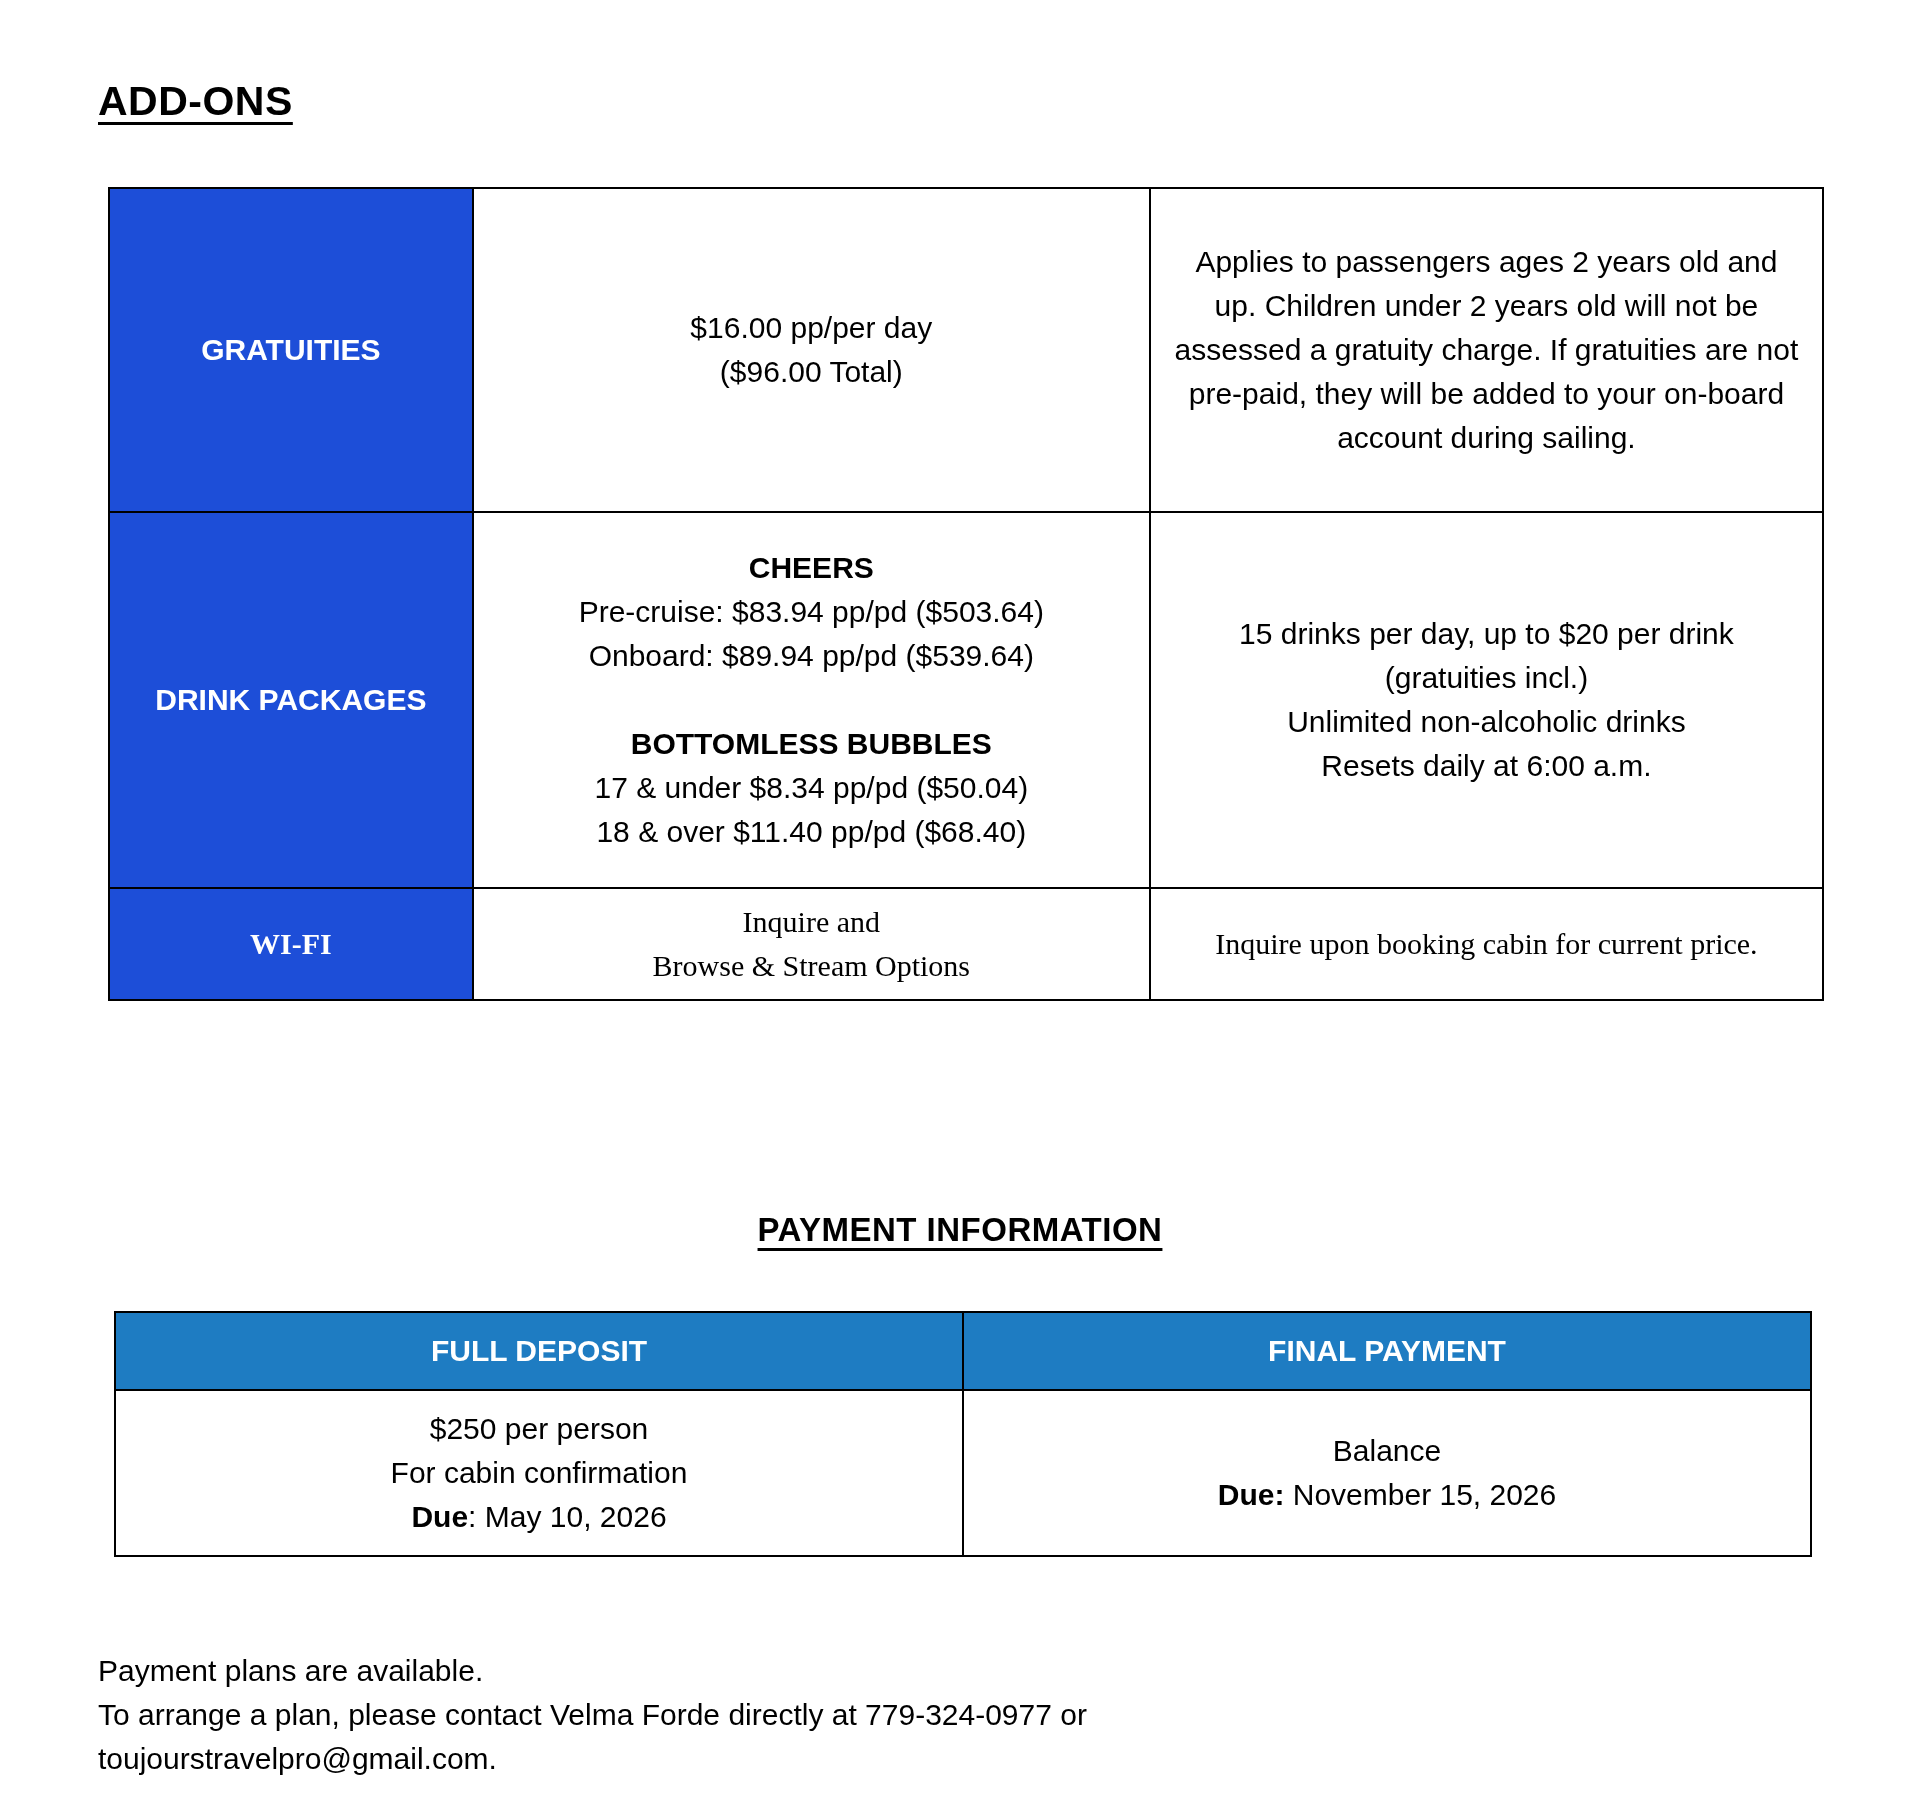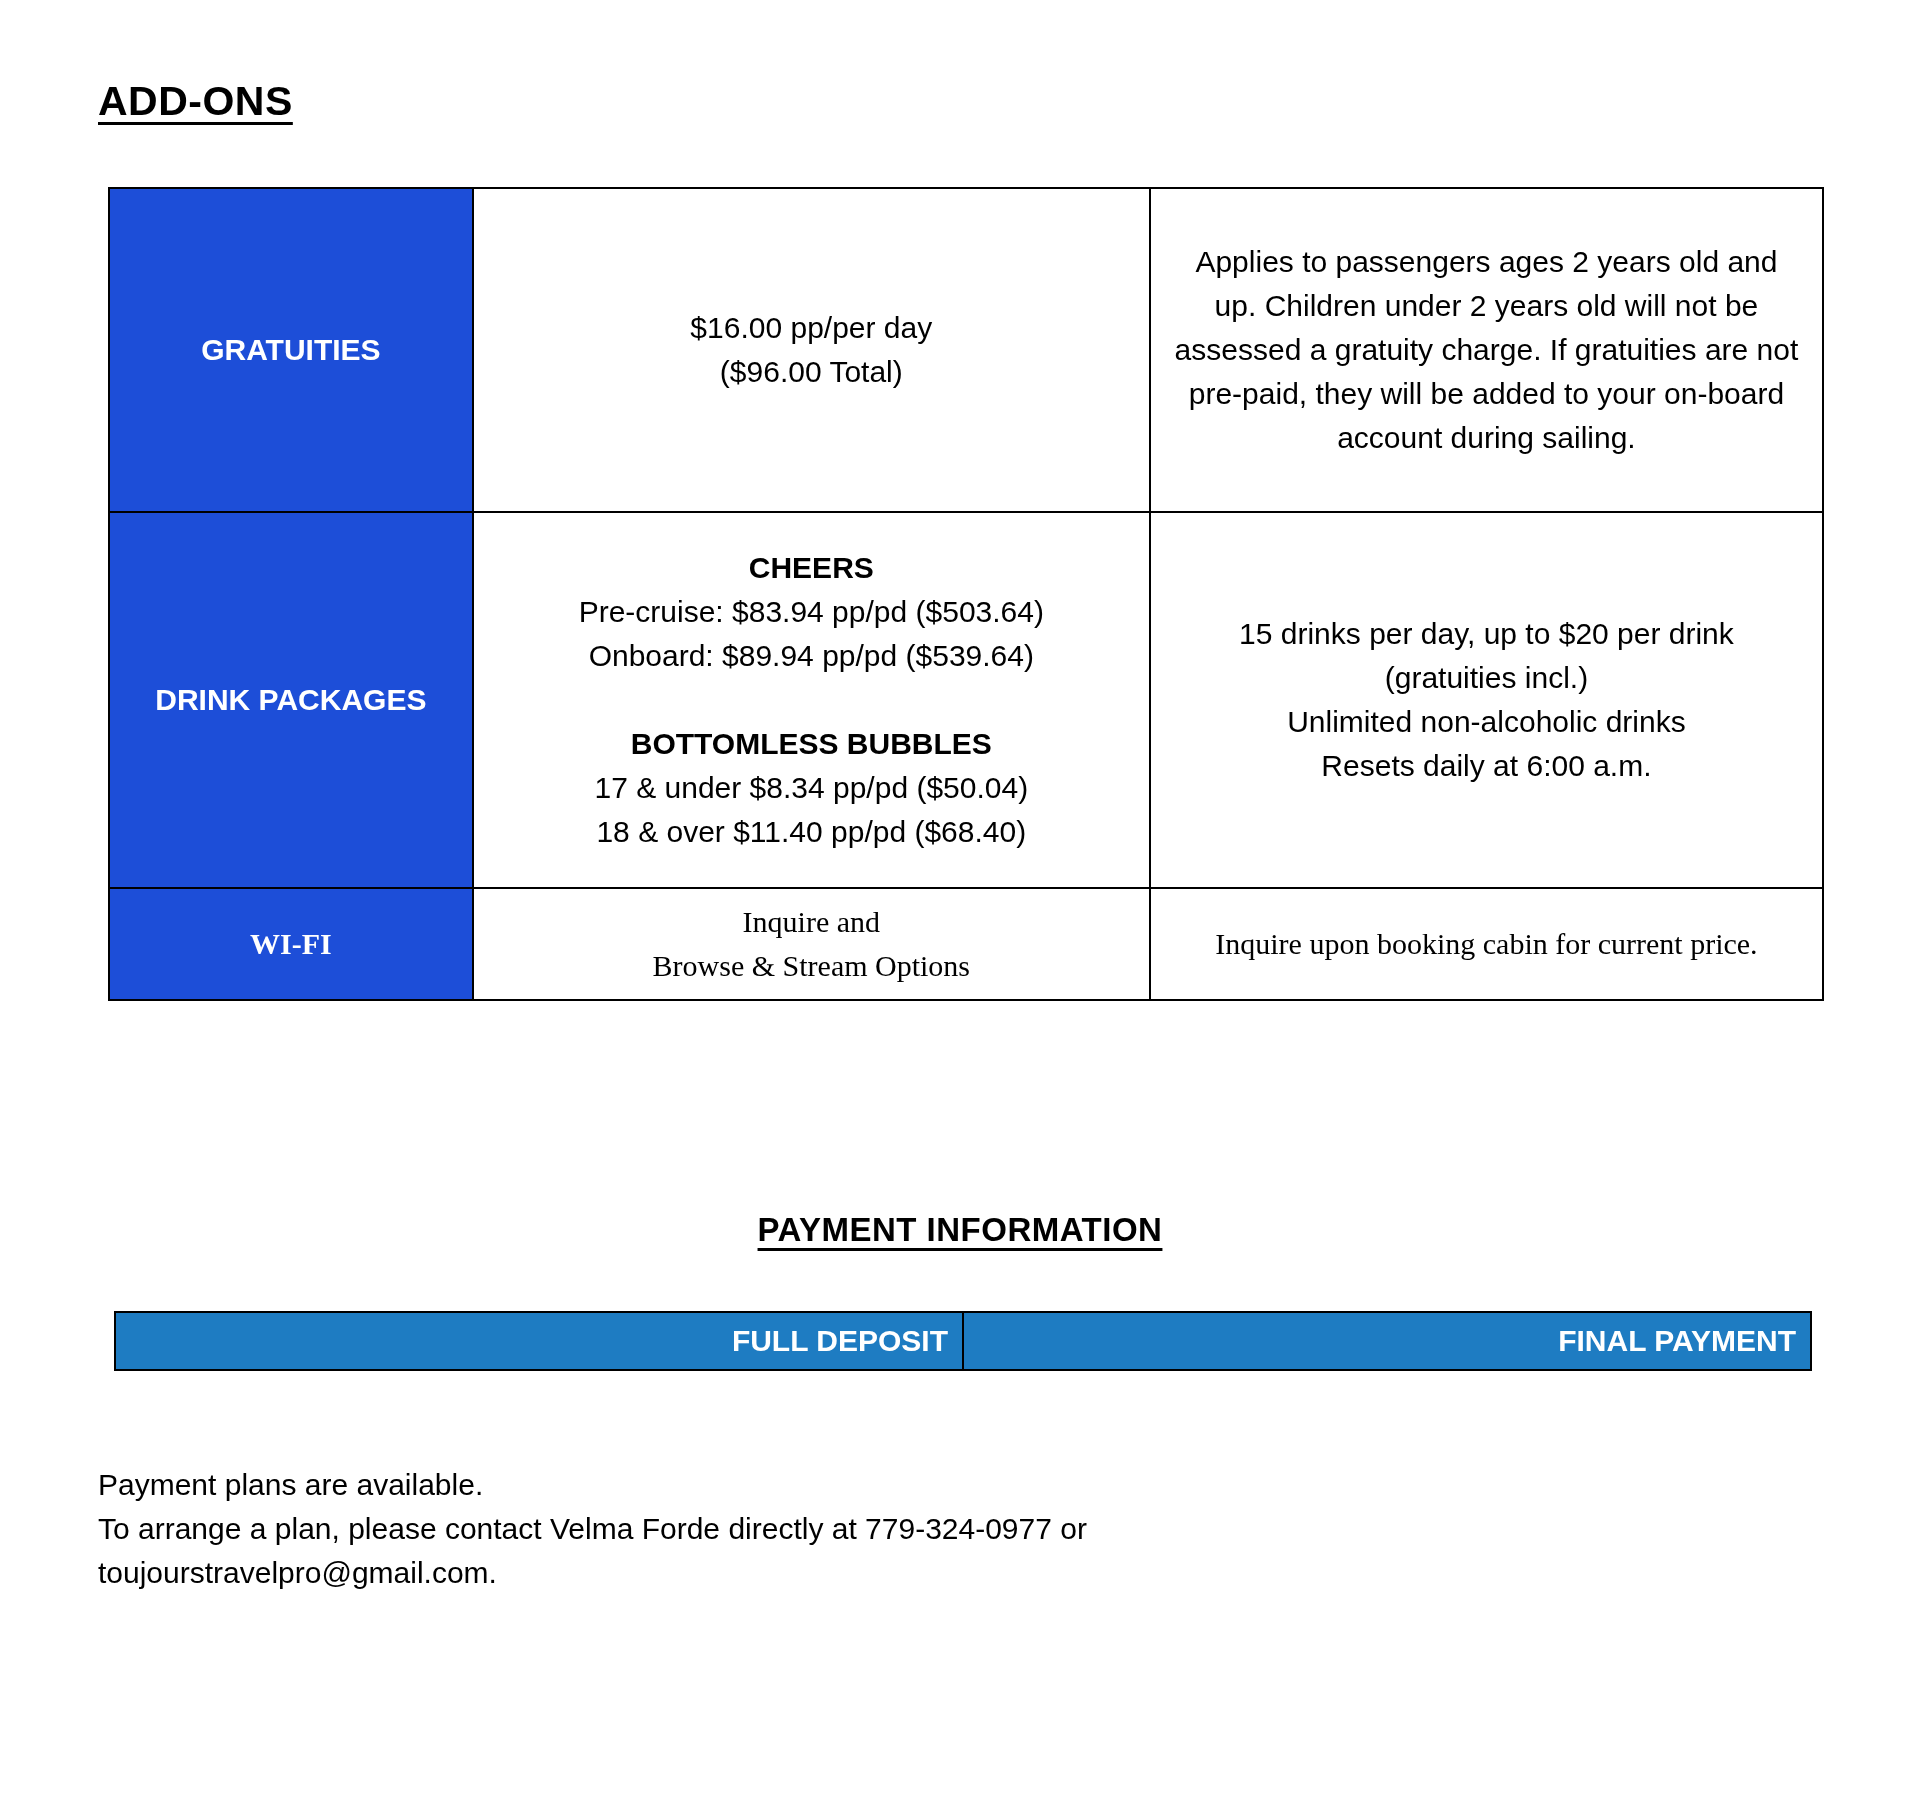--- a/index.html
+++ b/index.html
@@ -66,23 +66,23 @@
     letter-spacing: 0.5px;
   }
   .payment-table {
     width: 1698px;
     margin-left: 16px;
     font-size: 30px;
     line-height: 44px;
   }
   .payment-table td, .payment-table th {
     border: 2px solid #000000;
-    padding: 6px 14px;
+    padding: 16px 14px;
     vertical-align: middle;
-    text-align: right;
+    text-align: center;
   }
   .payment-table th {
     background: #1e7cc2;
     color: #ffffff;
     font-weight: bold;
     height: 56px;
   }
   .payment-table .col-half { width: 50%; }
   .payment-body-row { height: 150px; }
 
@@ -141,20 +141,31 @@
     </table>
 
   <h2 class="payment-title">PAYMENT INFORMATION</h2>
 
   <table class="payment-table">
     <tbody>
         <tr>
       <th class="col-half">FULL DEPOSIT</th>
       <th class="col-half">FINAL PAYMENT</th>
     </tr>
+    <tr class="payment-body-row">
+      <td>
+        <div>$250 per person</div>
+        <div>For cabin confirmation</div>
+        <div><span class="bold">Due</span><span>: May 10, 2026</span></div>
+      </td>
+      <td>
+        <div>Balance</div>
+        <div><span class="bold">Due:</span><span> November 15, 2026</span></div>
+      </td>
+    </tr>
   </tbody>
     </table>
 
   <div class="footer">
     <div>Payment plans are available.</div>
     <div>To arrange a plan, please contact Velma Forde directly at 779-324-0977 or</div>
     <div>toujourstravelpro@gmail.com.</div>
   </div>
 
 </div>

